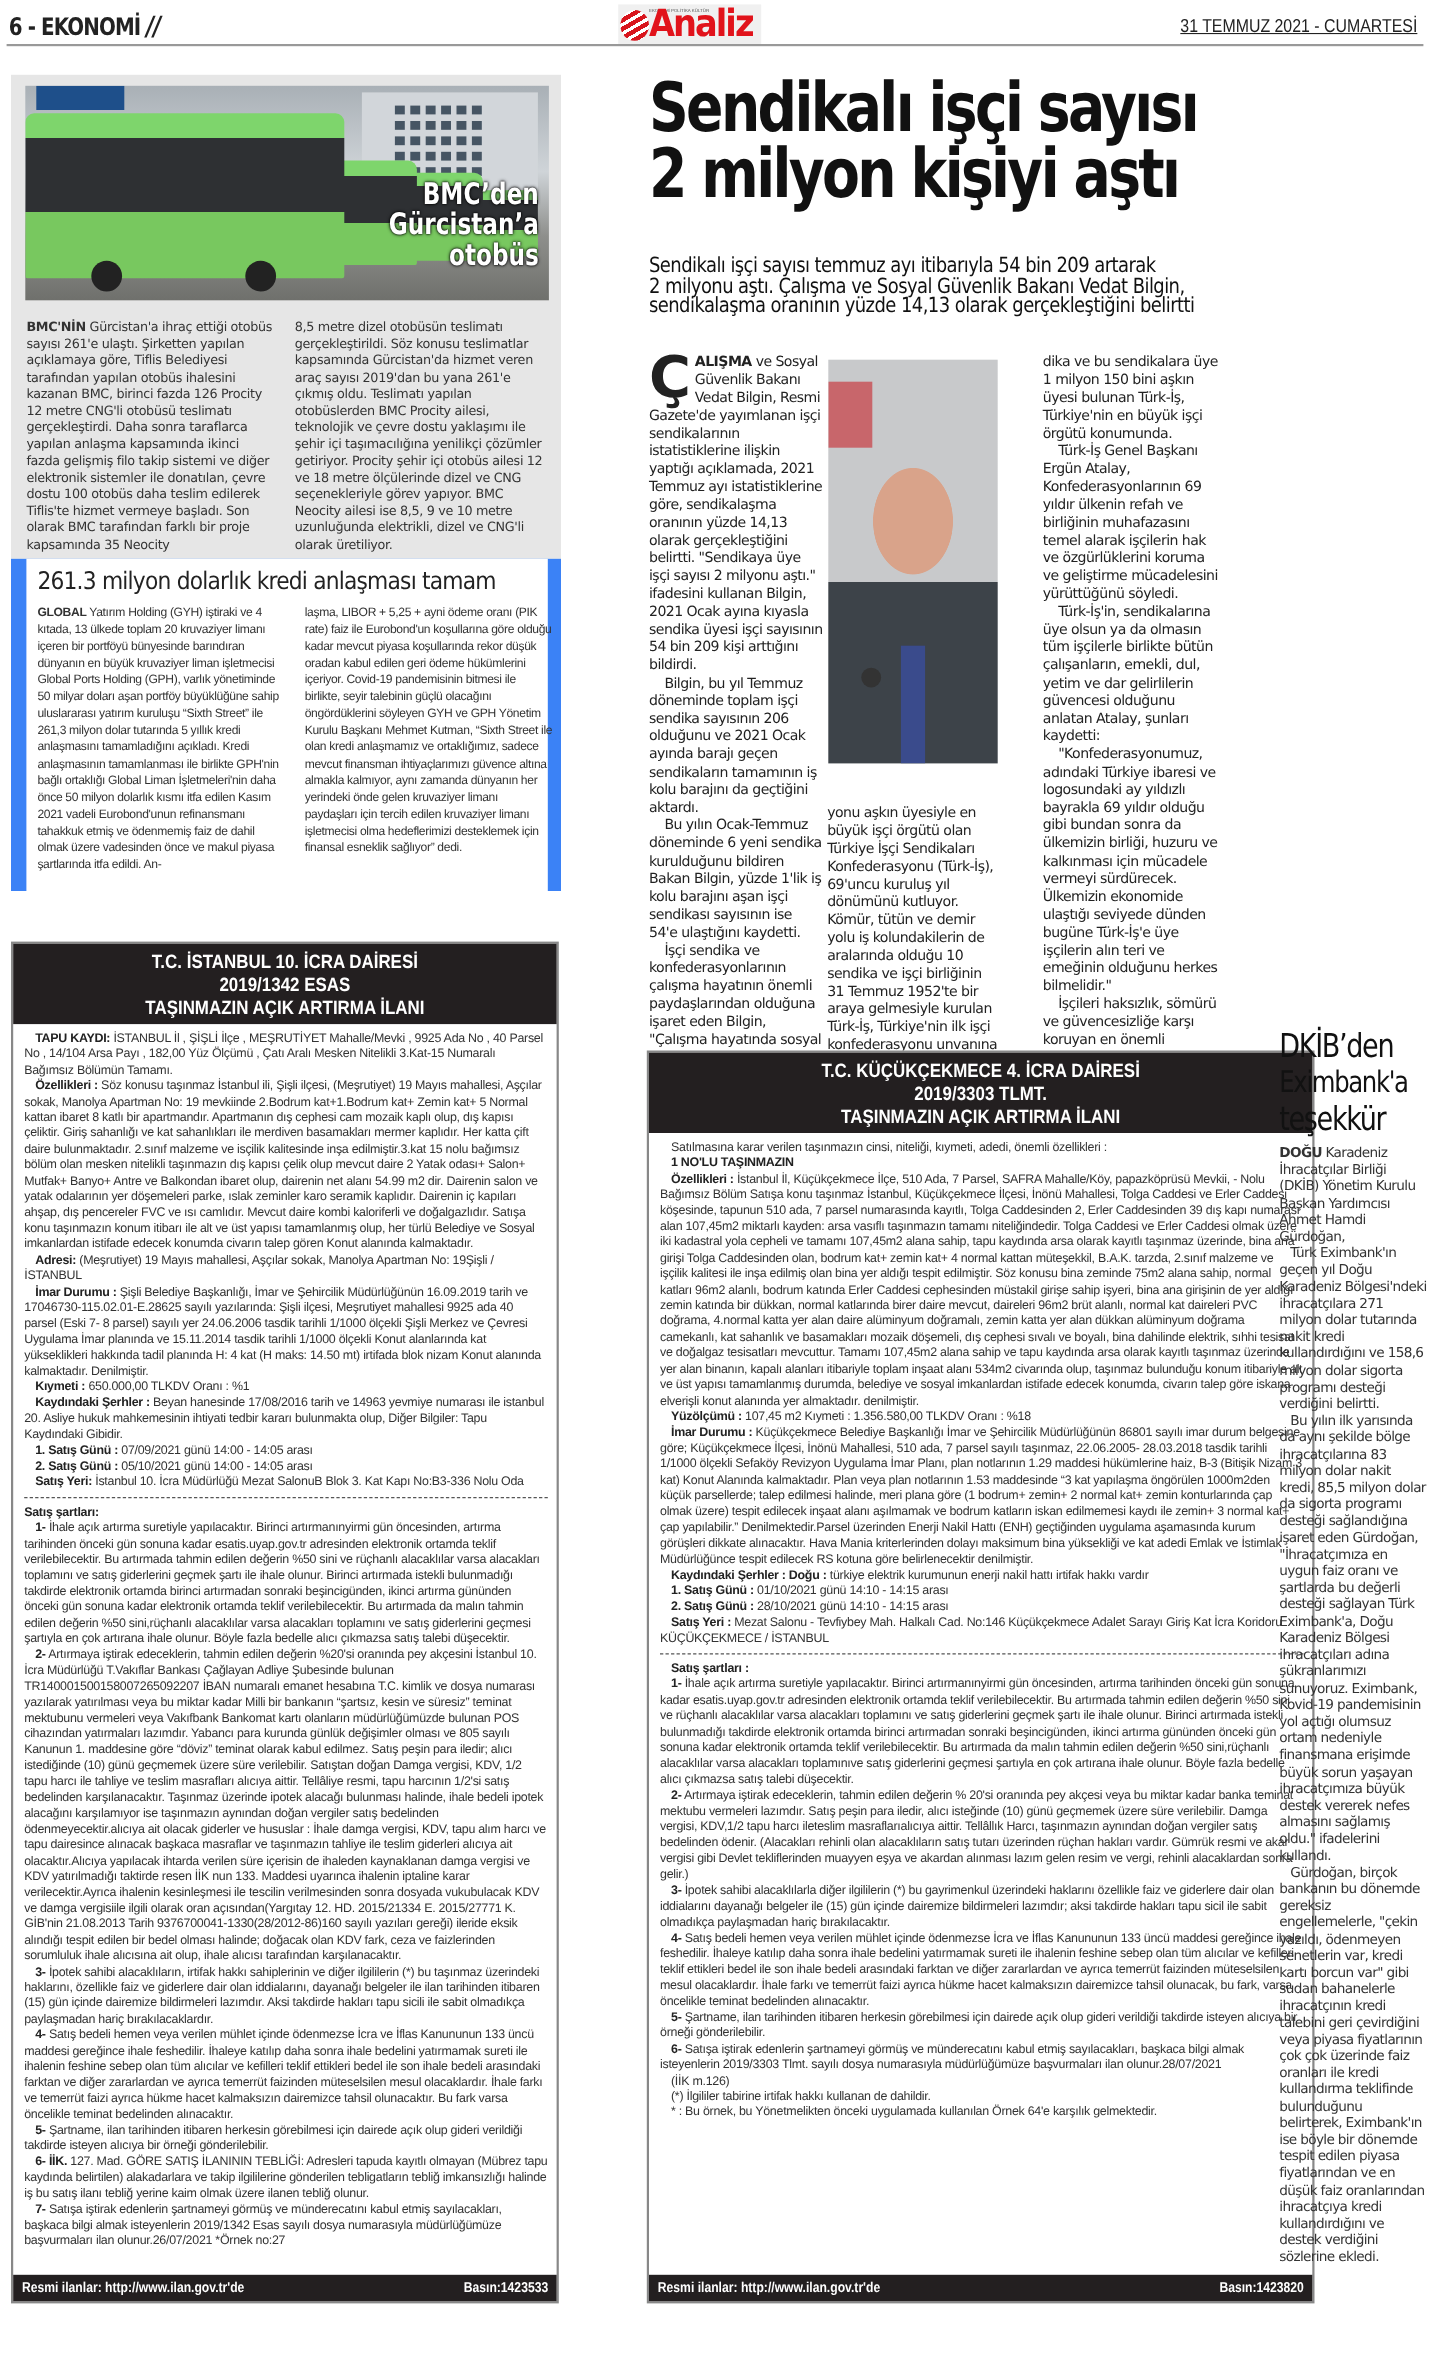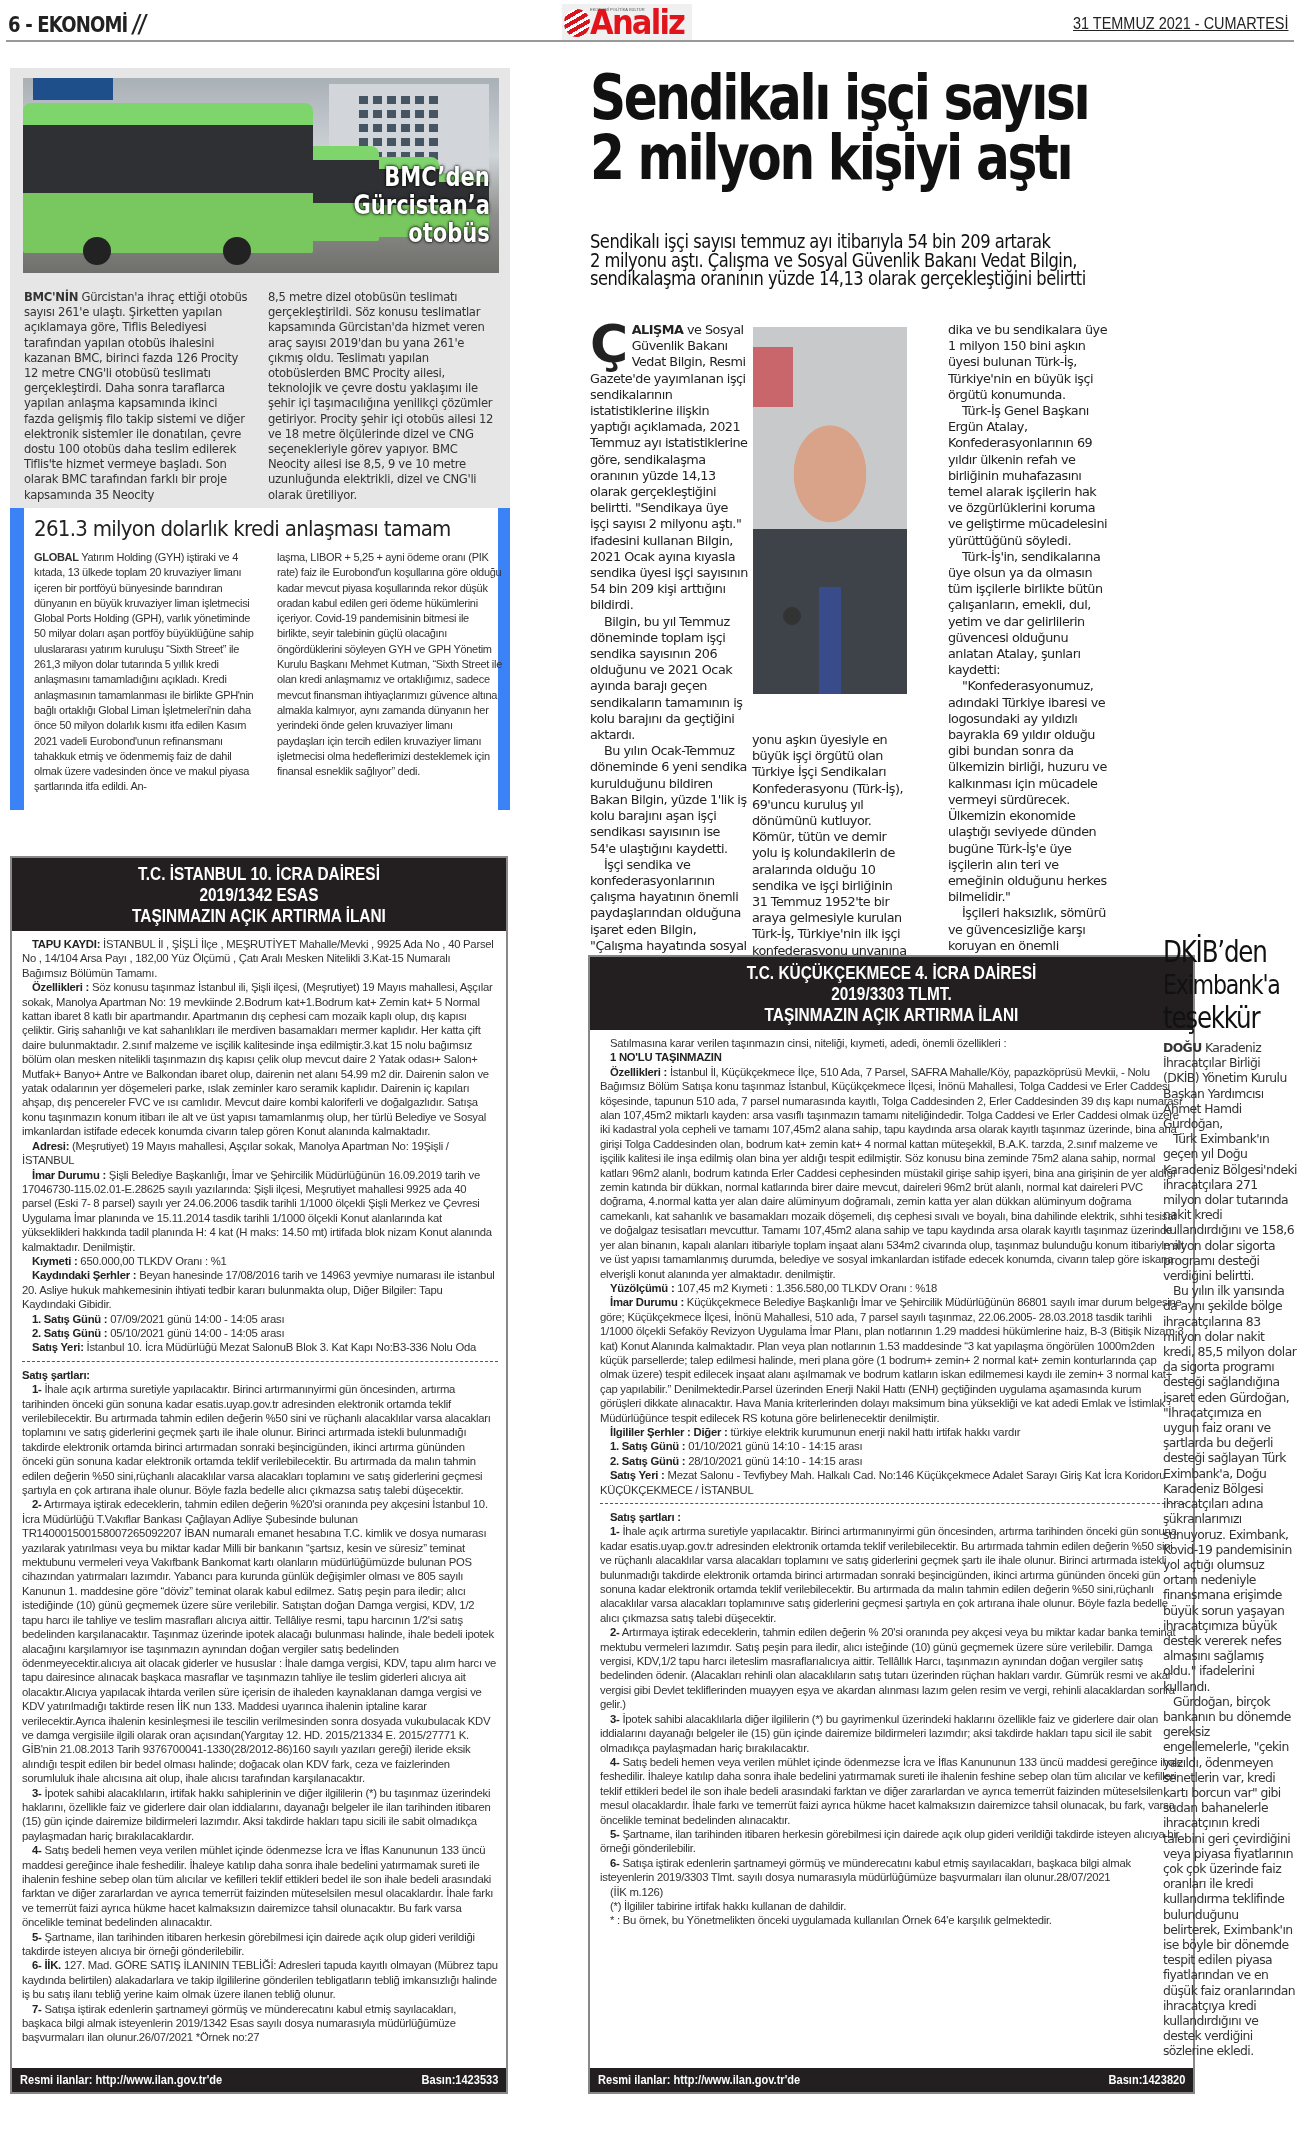--- a/index.html
+++ b/index.html
@@ -210,21 +210,21 @@
     <div>T.C. KÜÇÜKÇEKMECE 4. İCRA DAİRESİ</div>
     <div>2019/3303 TLMT.</div>
     <div>TAŞINMAZIN AÇIK ARTIRMA İLANI</div>
   </div>
   <div class="body">
     <p>Satılmasına karar verilen taşınmazın cinsi, niteliği, kıymeti, adedi, önemli özellikleri :</p>
     <p><b>1 NO'LU TAŞINMAZIN</b></p>
     <p><b>Özellikleri :</b> <span>İstanbul İl, Küçükçekmece İlçe, 510 Ada, 7 Parsel, SAFRA Mahalle/Köy, papazköprüsü Mevkii, - Nolu Bağımsız Bölüm Satışa konu taşınmaz İstanbul, Küçükçekmece İlçesi, İnönü Mahallesi, Tolga Caddesi ve Erler Caddesi köşesinde, tapunun 510 ada, 7 parsel numarasında kayıtlı, Tolga Caddesinden 2, Erler Caddesinden 39 dış kapı numarası alan 107,45m2 miktarlı kayden: arsa vasıflı taşınmazın tamamı niteliğindedir. Tolga Caddesi ve Erler Caddesi olmak üzere iki kadastral yola cepheli ve tamamı 107,45m2 alana sahip, tapu kaydında arsa olarak kayıtlı taşınmaz üzerinde, bina ana girişi Tolga Caddesinden olan, bodrum kat+ zemin kat+ 4 normal kattan müteşekkil, B.A.K. tarzda, 2.sınıf malzeme ve işçilik kalitesi ile inşa edilmiş olan bina yer aldığı tespit edilmiştir. Söz konusu bina zeminde 75m2 alana sahip, normal katları 96m2 alanlı, bodrum katında Erler Caddesi cephesinden müstakil girişe sahip işyeri, bina ana girişinin de yer aldığı zemin katında bir dükkan, normal katlarında birer daire mevcut, daireleri 96m2 brüt alanlı, normal kat daireleri PVC doğrama, 4.normal katta yer alan daire alüminyum doğramalı, zemin katta yer alan dükkan alüminyum doğrama camekanlı, kat sahanlık ve basamakları mozaik döşemeli, dış cephesi sıvalı ve boyalı, bina dahilinde elektrik, sıhhi tesisat ve doğalgaz tesisatları mevcuttur. Tamamı 107,45m2 alana sahip ve tapu kaydında arsa olarak kayıtlı taşınmaz üzerinde yer alan binanın, kapalı alanları itibariyle toplam inşaat alanı 534m2 civarında olup, taşınmaz bulunduğu konum itibariyle alt ve üst yapısı tamamlanmış durumda, belediye ve sosyal imkanlardan istifade edecek konumda, civarın talep göre iskana elverişli konut alanında yer almaktadır. denilmiştir.</span></p>
     <p><b>Yüzölçümü :</b> <span>107,45 m2 Kıymeti : 1.356.580,00 TLKDV Oranı : %18</span></p>
     <p><b>İmar Durumu :</b> <span>Küçükçekmece Belediye Başkanlığı İmar ve Şehircilik Müdürlüğünün 86801 sayılı imar durum belgesine göre; Küçükçekmece İlçesi, İnönü Mahallesi, 510 ada, 7 parsel sayılı taşınmaz, 22.06.2005- 28.03.2018 tasdik tarihli 1/1000 ölçekli Sefaköy Revizyon Uygulama İmar Planı, plan notlarının 1.29 maddesi hükümlerine haiz, B-3 (Bitişik Nizam 3 kat) Konut Alanında kalmaktadır. Plan veya plan notlarının 1.53 maddesinde “3 kat yapılaşma öngörülen 1000m2den küçük parsellerde; talep edilmesi halinde, meri plana göre (1 bodrum+ zemin+ 2 normal kat+ zemin konturlarında çap olmak üzere) tespit edilecek inşaat alanı aşılmamak ve bodrum katların iskan edilmemesi kaydı ile zemin+ 3 normal kat+ çap yapılabilir.” Denilmektedir.Parsel üzerinden Enerji Nakil Hattı (ENH) geçtiğinden uygulama aşamasında kurum görüşleri dikkate alınacaktır. Hava Mania kriterlerinden dolayı maksimum bina yüksekliği ve kat adedi Emlak ve İstimlak Müdürlüğünce tespit edilecek RS kotuna göre belirlenecektir denilmiştir.</span></p>
-    <p><b>İlgililer Şerhler : Diğer :</b> <span>türkiye elektrik kurumunun enerji nakil hattı irtifak hakkı vardır</span></p>
+    <p><b>Kaydındaki Şerhler : Doğu :</b> <span>türkiye elektrik kurumunun enerji nakil hattı irtifak hakkı vardır</span></p>
     <p><b>1. Satış Günü :</b> <span>01/10/2021 günü 14:10 - 14:15 arası</span></p>
     <p><b>2. Satış Günü :</b> <span>28/10/2021 günü 14:10 - 14:15 arası</span></p>
     <p><b>Satış Yeri :</b> <span>Mezat Salonu - Tevfiybey Mah. Halkalı Cad. No:146 Küçükçekmece Adalet Sarayı Giriş Kat İcra Koridoru KÜÇÜKÇEKMECE / İSTANBUL</span></p>
     <div class="sep"></div>
     <p><b>Satış şartları :</b></p>
     <p><b>1-</b> <span>İhale açık artırma suretiyle yapılacaktır. Birinci artırmanınyirmi gün öncesinden, artırma tarihinden önceki gün sonuna kadar esatis.uyap.gov.tr adresinden elektronik ortamda teklif verilebilecektir. Bu artırmada tahmin edilen değerin %50 sini ve rüçhanlı alacaklılar varsa alacakları toplamını ve satış giderlerini geçmek şartı ile ihale olunur. Birinci artırmada istekli bulunmadığı takdirde elektronik ortamda birinci artırmadan sonraki beşincigünden, ikinci artırma gününden önceki gün sonuna kadar elektronik ortamda teklif verilebilecektir. Bu artırmada da malın tahmin edilen değerin %50 sini,rüçhanlı alacaklılar varsa alacakları toplamınıve satış giderlerini geçmesi şartıyla en çok artırana ihale olunur. Böyle fazla bedelle alıcı çıkmazsa satış talebi düşecektir.</span></p>
     <p><b>2-</b> <span>Artırmaya iştirak edeceklerin, tahmin edilen değerin % 20'si oranında pey akçesi veya bu miktar kadar banka teminat mektubu vermeleri lazımdır. Satış peşin para iledir, alıcı isteğinde (10) günü geçmemek üzere süre verilebilir. Damga vergisi, KDV,1/2 tapu harcı ileteslim masraflarıalıcıya aittir. Tellâllık Harcı, taşınmazın aynından doğan vergiler satış bedelinden ödenir. (Alacakları rehinli olan alacaklıların satış tutarı üzerinden rüçhan hakları vardır. Gümrük resmi ve akar vergisi gibi Devlet tekliflerinden muayyen eşya ve akardan alınması lazım gelen resim ve vergi, rehinli alacaklardan sonra gelir.)</span></p>
     <p><b>3-</b> <span>İpotek sahibi alacaklılarla diğer ilgililerin (*) bu gayrimenkul üzerindeki haklarını özellikle faiz ve giderlere dair olan iddialarını dayanağı belgeler ile (15) gün içinde dairemize bildirmeleri lazımdır; aksi takdirde hakları tapu sicil ile sabit olmadıkça paylaşmadan hariç bırakılacaktır.</span></p>
     <p><b>4-</b> <span>Satış bedeli hemen veya verilen mühlet içinde ödenmezse İcra ve İflas Kanununun 133 üncü maddesi gereğince ihale feshedilir. İhaleye katılıp daha sonra ihale bedelini yatırmamak sureti ile ihalenin feshine sebep olan tüm alıcılar ve kefilleri teklif ettikleri bedel ile son ihale bedeli arasındaki farktan ve diğer zararlardan ve ayrıca temerrüt faizinden müteselsilen mesul olacaklardır. İhale farkı ve temerrüt faizi ayrıca hükme hacet kalmaksızın dairemizce tahsil olunacak, bu fark, varsa öncelikle teminat bedelinden alınacaktır.</span></p>
     <p><b>5-</b> <span>Şartname, ilan tarihinden itibaren herkesin görebilmesi için dairede açık olup gideri verildiği takdirde isteyen alıcıya bir örneği gönderilebilir.</span></p>

